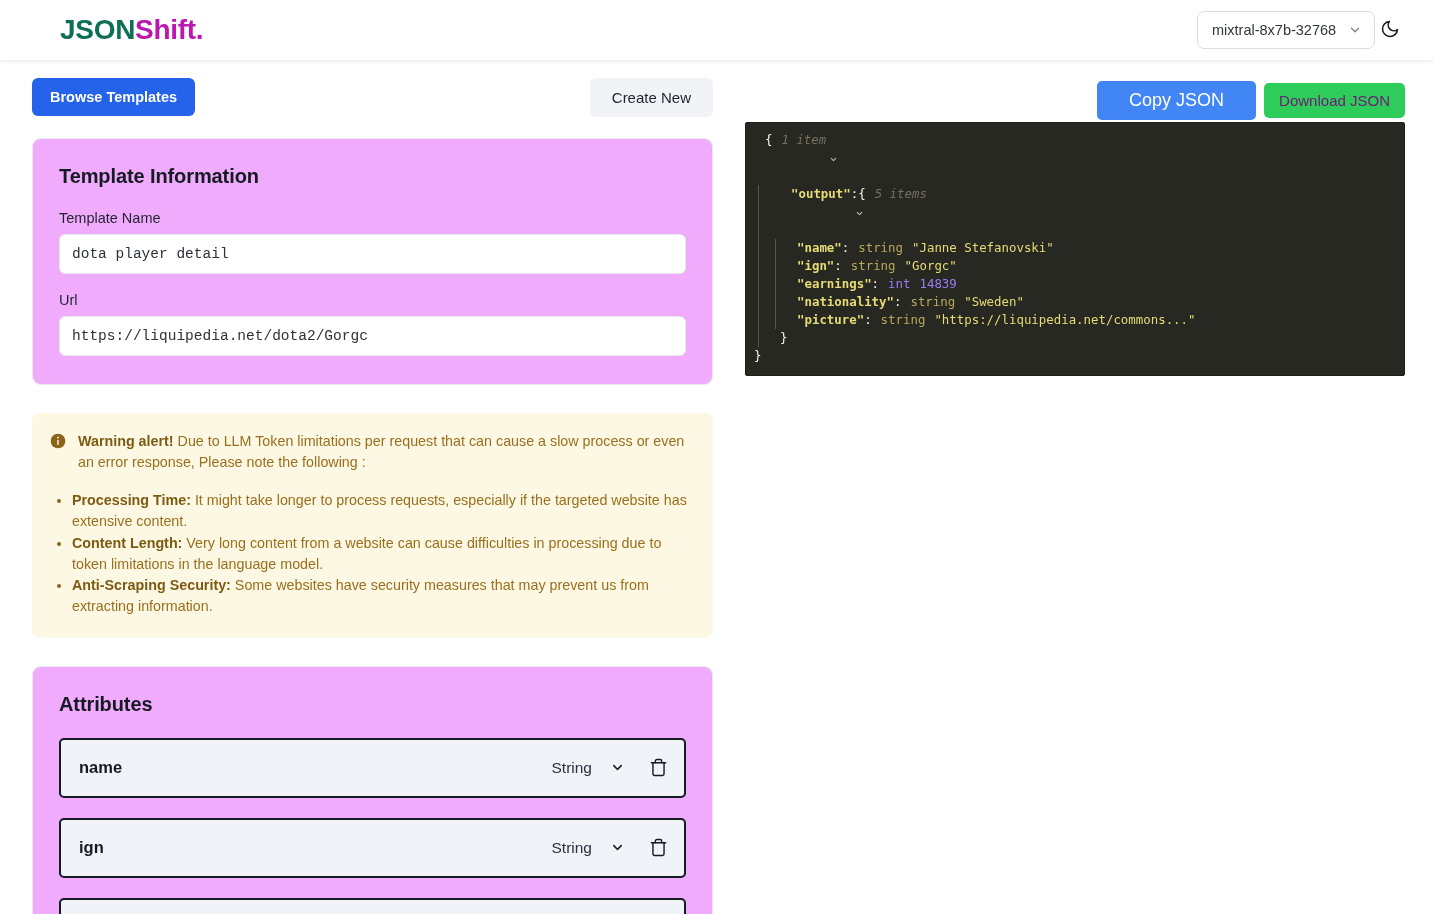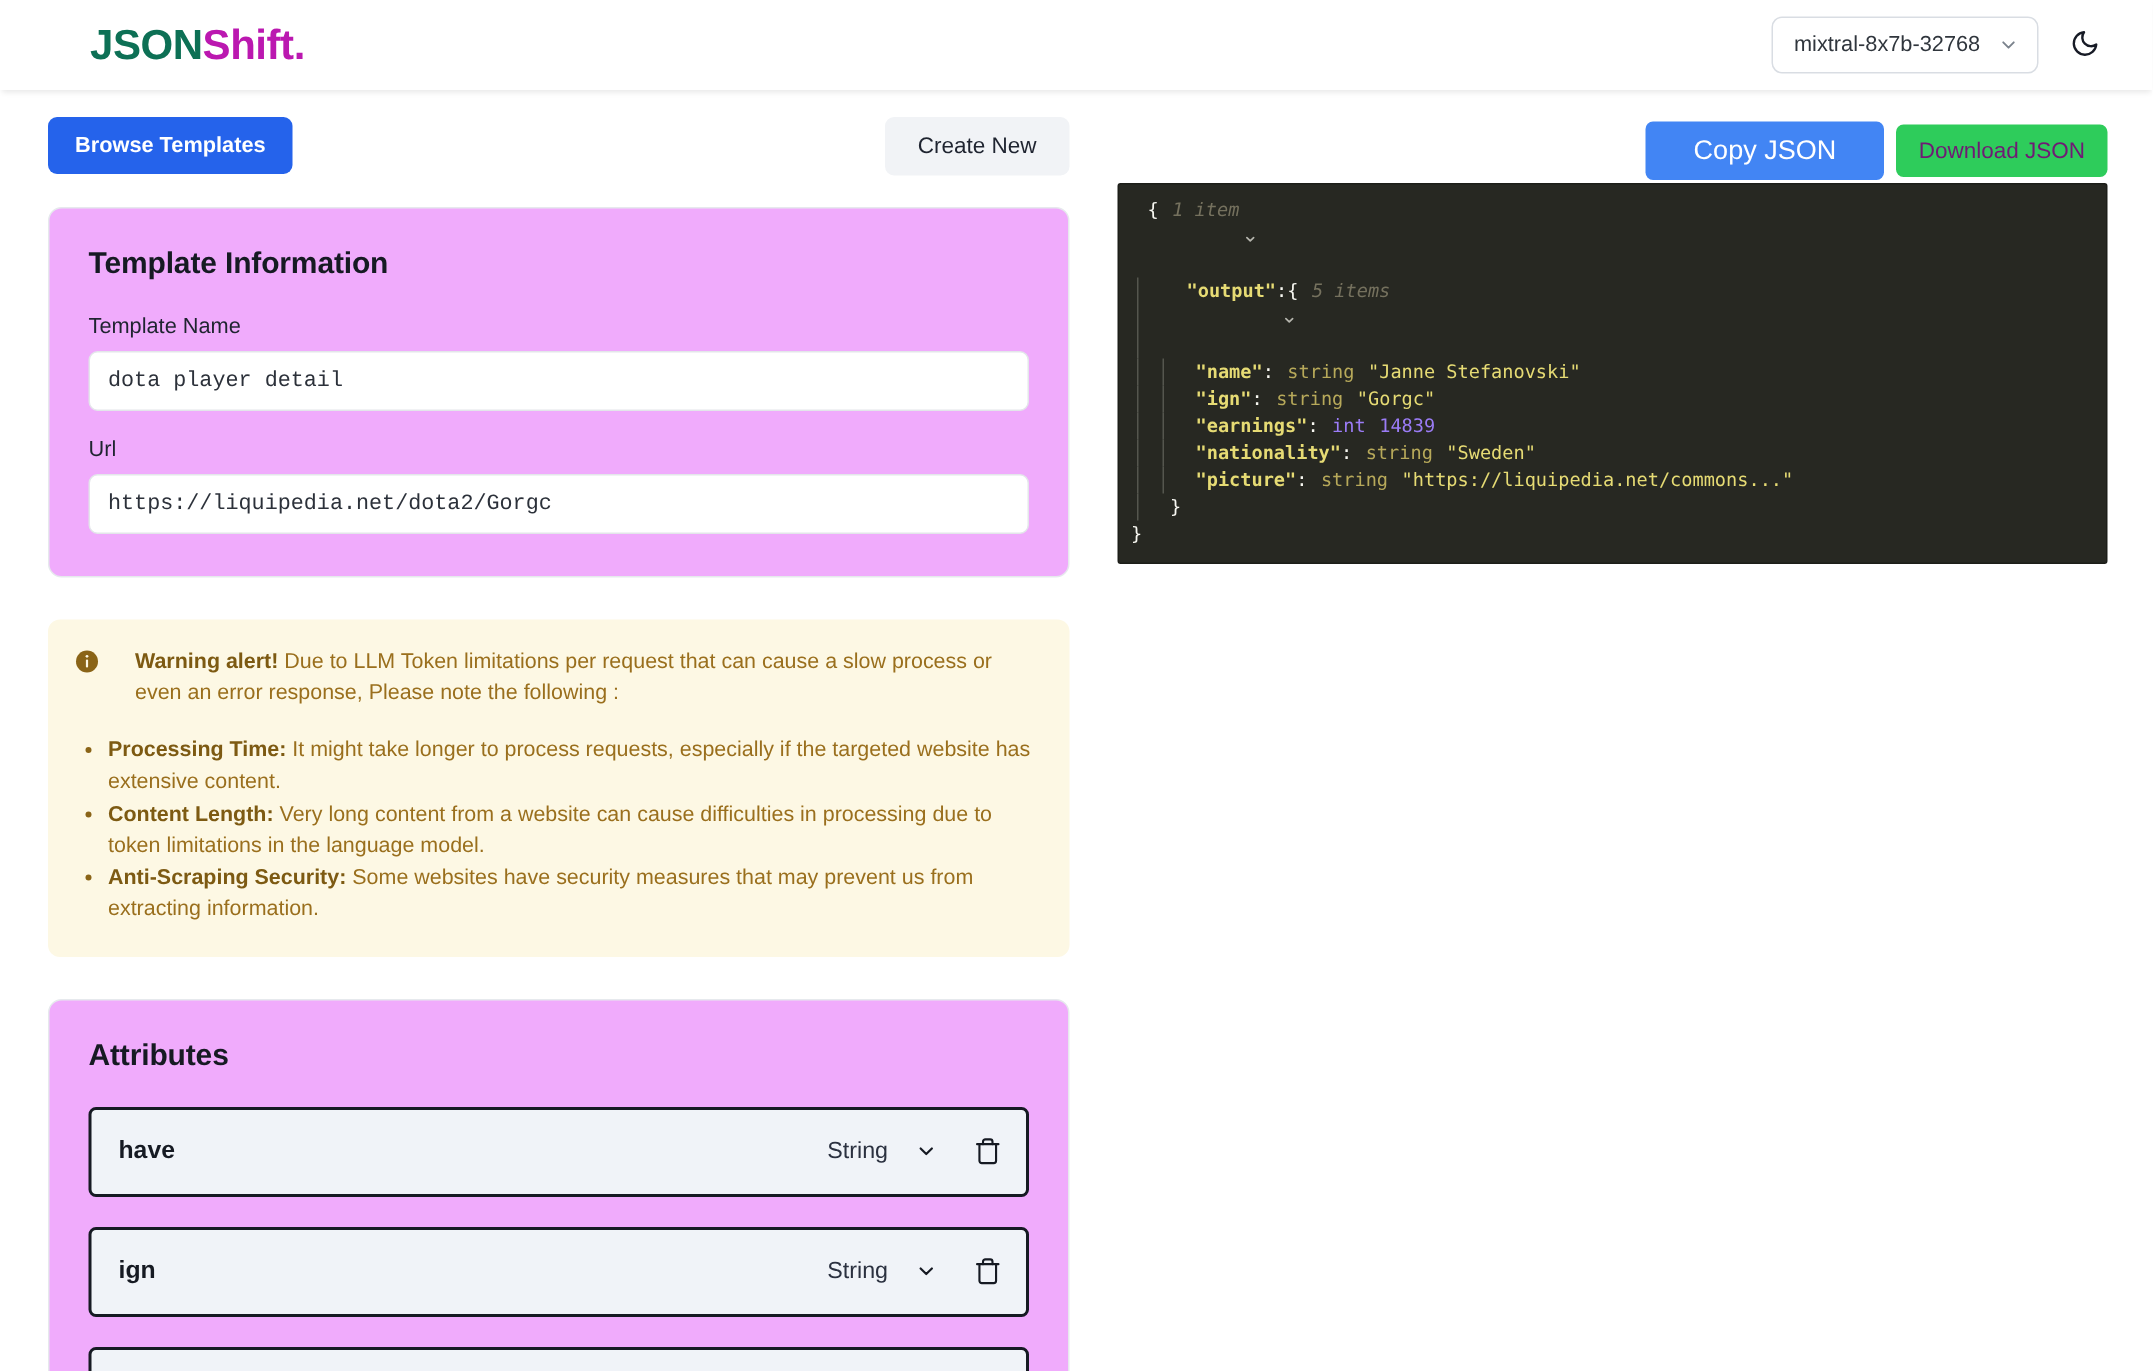--- a/index.html
+++ b/index.html
@@ -30,21 +30,20 @@
     font-weight: bold;
     letter-spacing: -0.3px;
     white-space: nowrap;
   }
   .brand-json { color: #0d7055; }
   .brand-shift { color: #bb18b0; }
 
   .header-right {
     display: flex;
     align-items: center;
-    gap: 16px;
   }
   .model-select {
     display: flex;
     align-items: center;
     justify-content: space-between;
     width: 178px;
     height: 38px;
     padding: 0 12px 0 14px;
     border: 1px solid #d9dde3;
     border-radius: 7px;
@@ -172,21 +171,21 @@
     background: #fdf8e4;
     border-radius: 8px;
     padding: 18px 20px 20px 18px;
     margin-bottom: 28px;
     color: #8a6417;
     font-size: 14.3px;
     line-height: 1.45;
   }
   .alert-head {
     display: flex;
-    gap: 24px;
+    gap: 12px;
     align-items: flex-start;
   }
   .alert-icon {
     flex: 0 0 auto;
     margin-top: 2px;
     color: #8a6417;
     display: flex;
   }
   .alert-head-text { color: #9a6f1d; }
   .alert-strong { font-weight: bold; color: #7d5a12; }
@@ -338,21 +337,21 @@
         <li><span class="alert-strong">Processing Time:</span><span> It might take longer to process requests, especially if the targeted website has extensive content.</span></li>
         <li><span class="alert-strong">Content Length:</span><span> Very long content from a website can cause difficulties in processing due to token limitations in the language model.</span></li>
         <li><span class="alert-strong">Anti-Scraping Security:</span><span> Some websites have security measures that may prevent us from extracting information.</span></li>
       </ul>
     </div>
 
     <div class="card">
       <h2 class="card-title">Attributes</h2>
 
       <div class="attr-row">
-        <span class="attr-name">have</span>
+        <span class="attr-name">name</span>
         <span class="attr-right">
           <span class="attr-type">String</span>
           <span class="attr-chev">
             <svg width="15" height="15" viewBox="0 0 24 24" fill="none" stroke="currentColor" stroke-width="2.3" stroke-linecap="round" stroke-linejoin="round">
                 <polyline points="6 9 12 15 18 9"></polyline>
               </svg>
           </span>
           <span class="attr-trash">
             <svg width="19" height="19" viewBox="0 0 24 24" fill="none" stroke="currentColor" stroke-width="1.8" stroke-linecap="round" stroke-linejoin="round">
                 <polyline points="3 6 21 6"></polyline>

